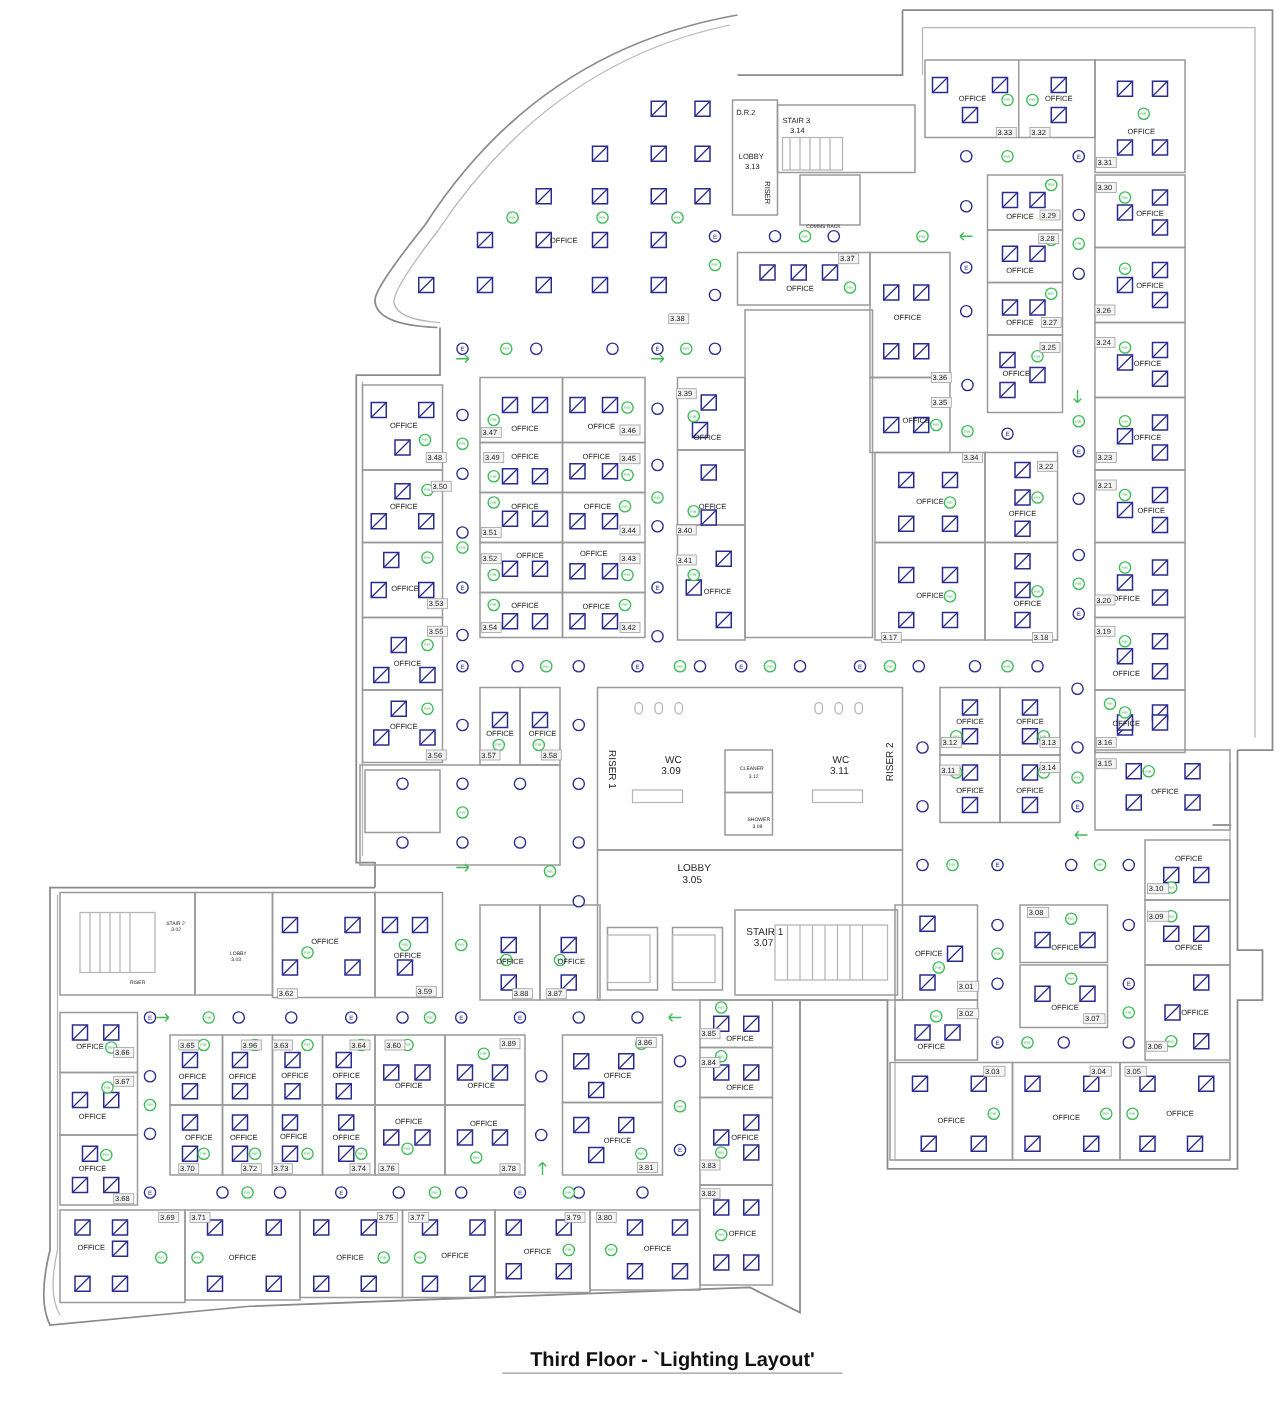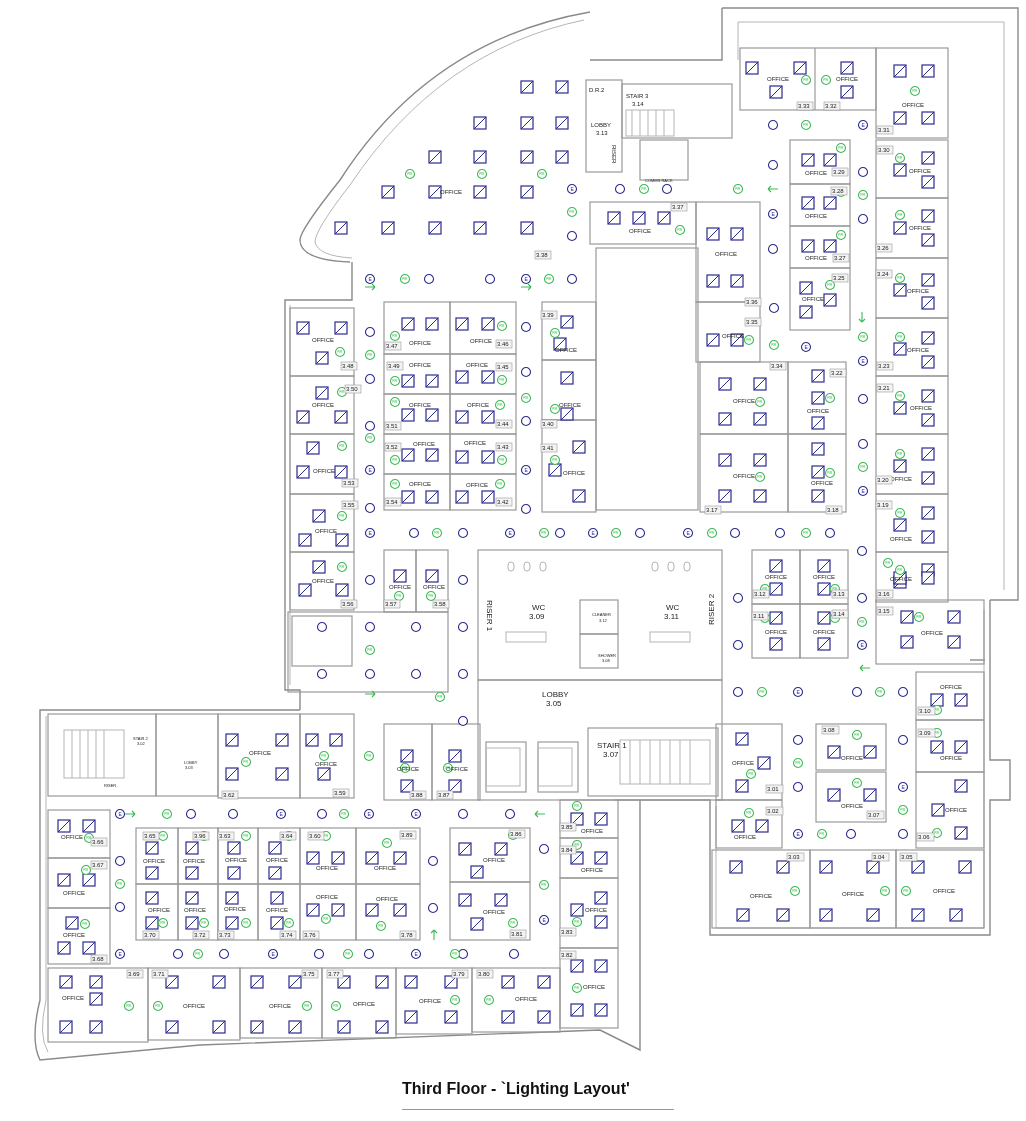--- a/index.html
+++ b/index.html
@@ -12,21 +12,21 @@
   .lumd{stroke:#2b2b8f;stroke-width:1;}
   .dl{fill:#ffffff;stroke:#2b2b8f;stroke-width:1.1;}
   .pir{fill:#ffffff;stroke:#3dbb55;stroke-width:1.1;}
   .pirt{fill:#3dbb55;font-size:3px;font-family:"Liberation Sans",sans-serif;}
   .emt{fill:#2b2b8f;font-size:5px;font-family:"Liberation Sans",sans-serif;}
   .rl{fill:#222;font-size:6px;font-family:"Liberation Sans",sans-serif;}
   .rn{fill:#222;font-size:6px;font-family:"Liberation Sans",sans-serif;}
   .rnb{fill:#f3f3f3;stroke:#999;stroke-width:0.6;}
   .big{fill:#222;font-size:8px;font-family:"Liberation Sans",sans-serif;}
   .arrow{fill:none;stroke:#3dbb55;stroke-width:1.1;}
-  #title{position:absolute;left:402px;top:1080px;width:272px;text-align:left;font-weight:bold;font-size:16px;color:#111;border-bottom:1px solid #999;padding-bottom:11px;font-family:"Liberation Sans",sans-serif;}
+  #title{position:absolute;left:402px;top:1080px;width:272px;text-align:center;font-weight:bold;font-size:16px;color:#111;border-bottom:1px solid #999;padding-bottom:0;font-family:"Liberation Sans",sans-serif;}
 </style>
 </head>
 <body>
 
 <svg id="plan" viewBox="0 0 1026 1121" xmlns="http://www.w3.org/2000/svg">
   <defs>
     <g id="L">
         <rect class="lum" x="-6" y="-6" width="12" height="12"></rect>
         <line class="lumd" x1="-6" y1="6" x2="6" y2="-6"></line>
       </g>

